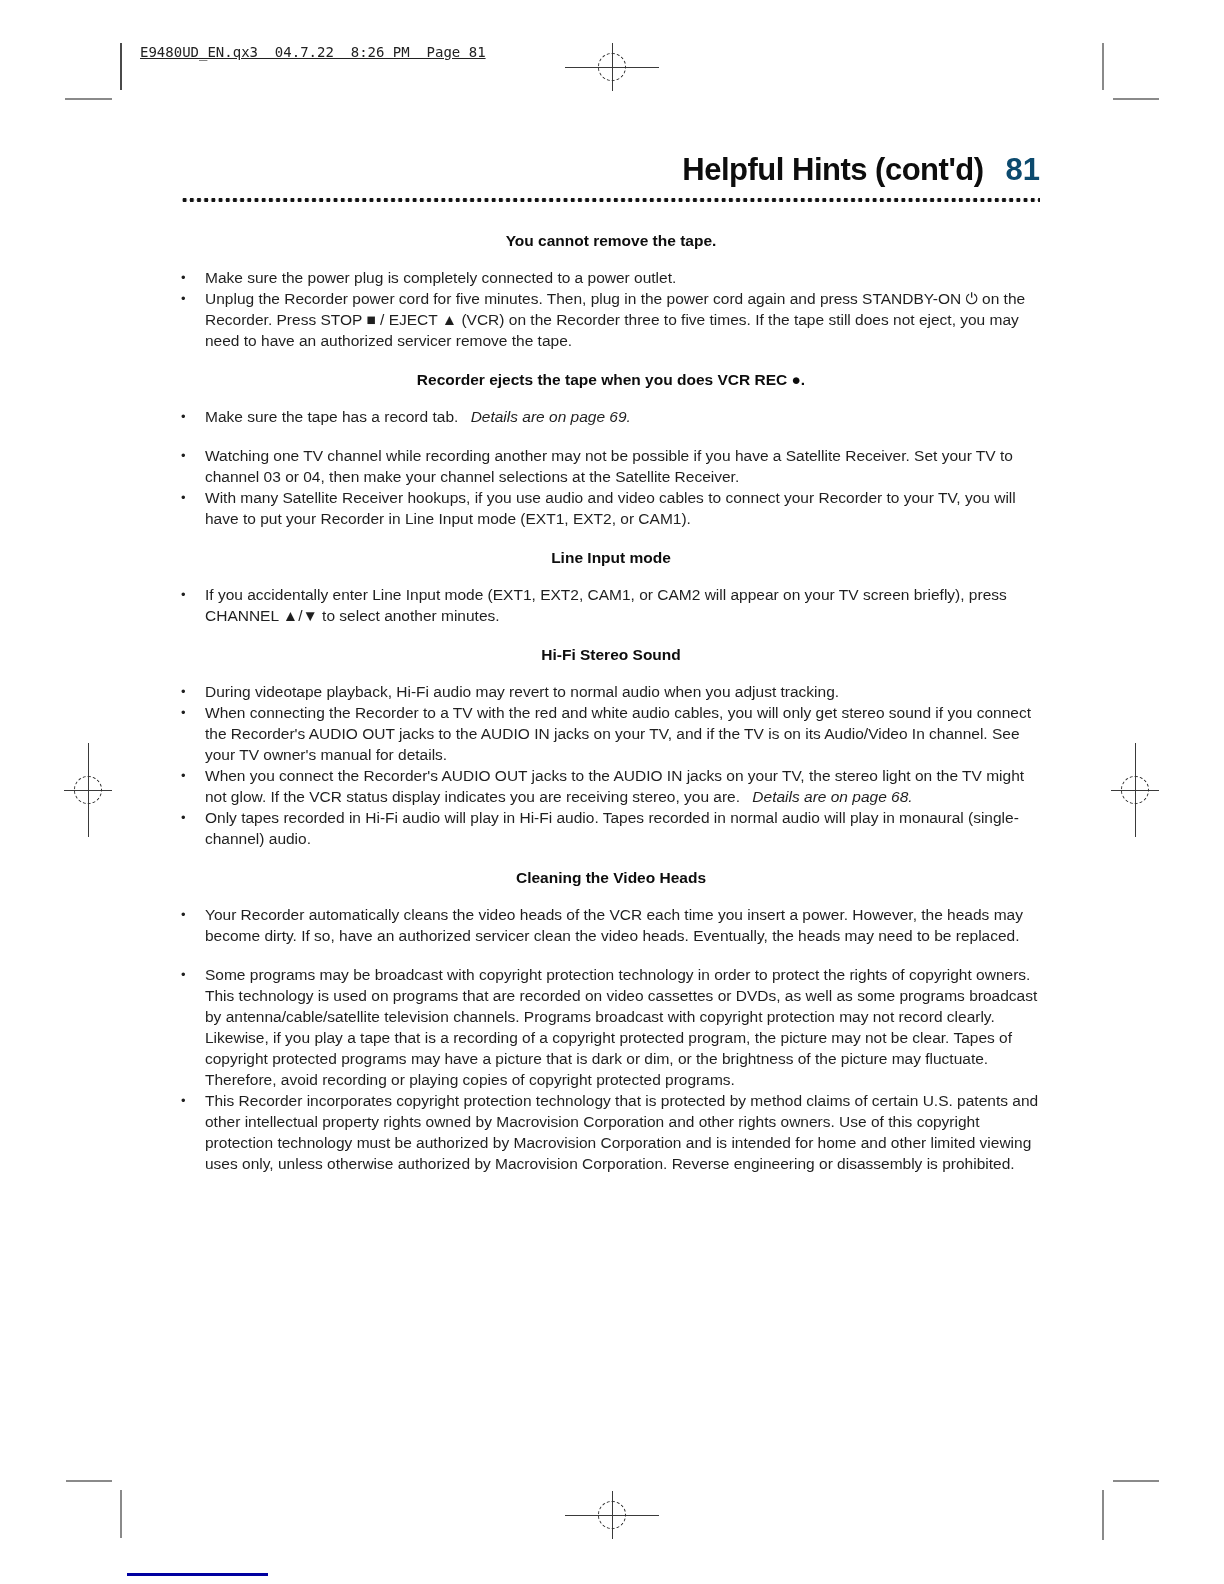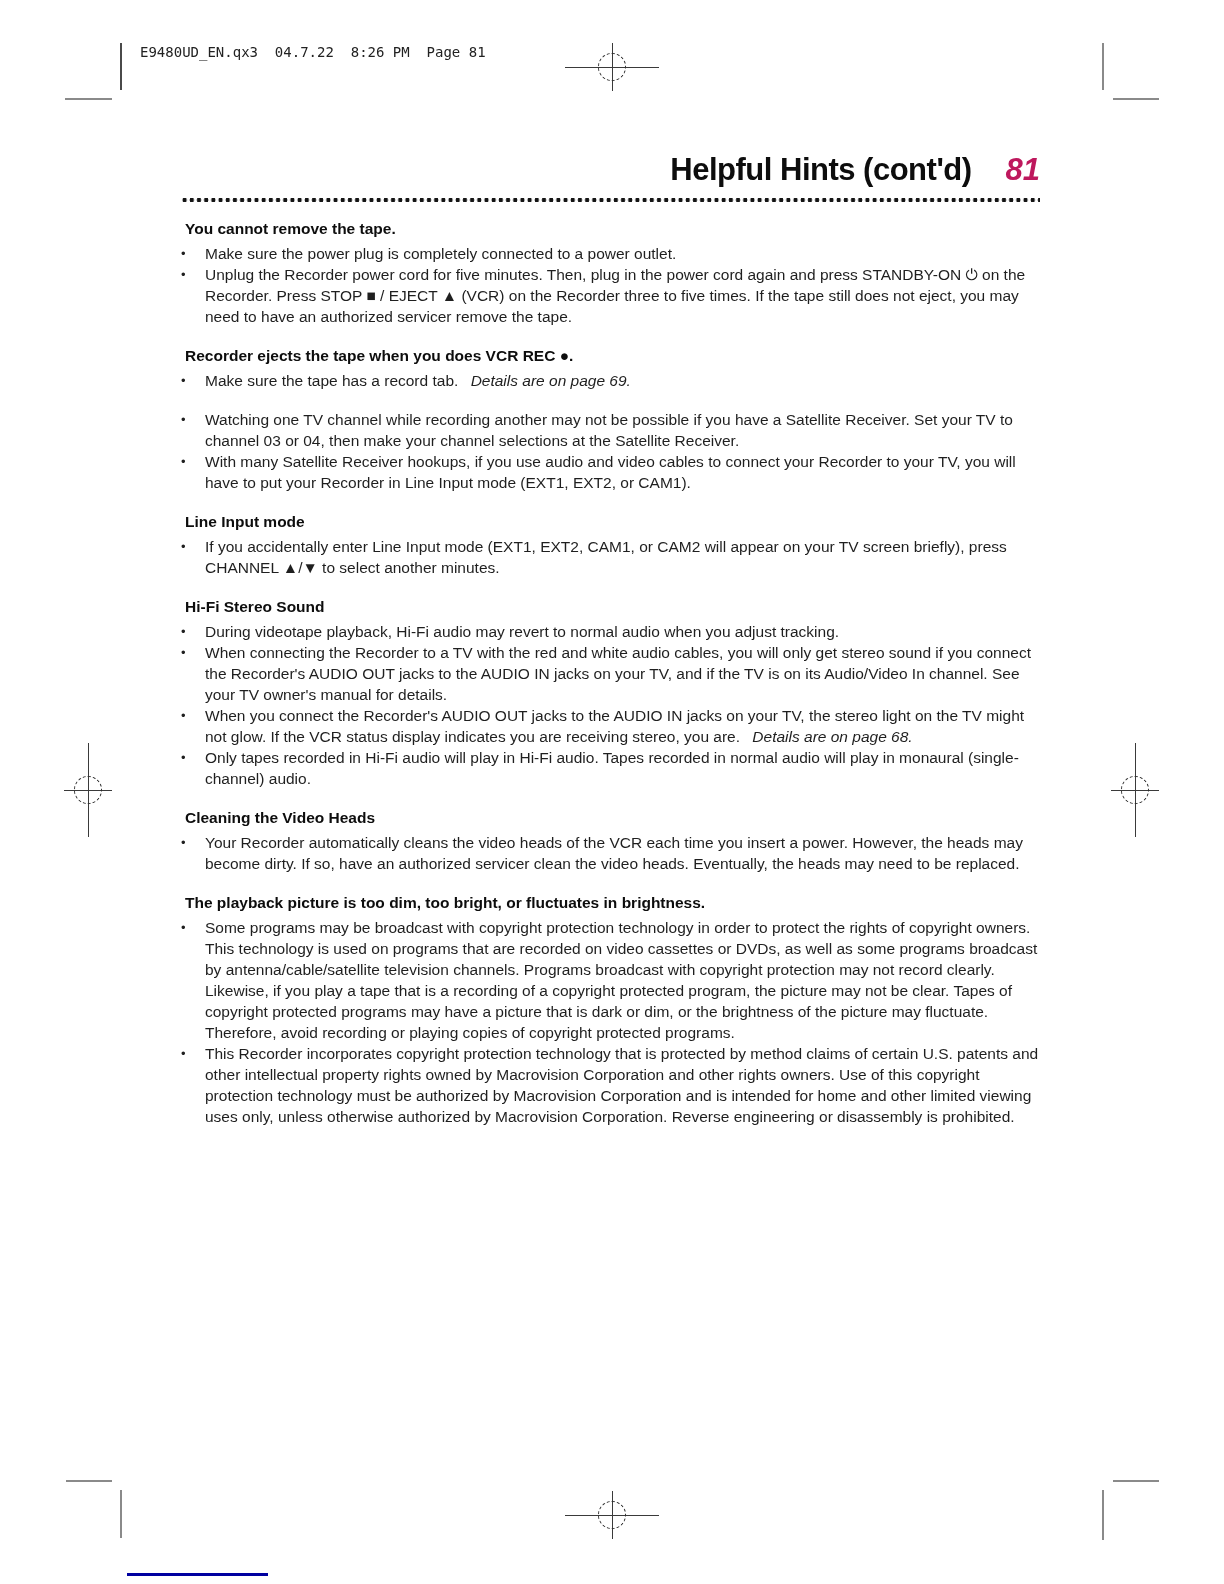--- a/index.html
+++ b/index.html
@@ -10,50 +10,50 @@
     background:#ffffff;
     font-family:"Liberation Sans","DejaVu Sans",sans-serif;
     color:#1f1f1f;
     overflow:hidden;
   }
 
   
   .slug {
     position:absolute; left:140px; top:44px;
     font-family:"DejaVu Sans Mono","Liberation Mono",monospace;
-    font-size:14px; color:#222; white-space:pre;
+    font-size:14px; color:#222; white-space:pre;text-decoration:underline;
   }
 
   
   .titlebar {
     position:absolute; left:181px; top:152px; width:859px;
     text-align:right; white-space:nowrap;
   }
   .title-text {
     font-size:31px; font-weight:bold; 
     letter-spacing:-0.5px; color:#0d0d0d;
   }
   .title-page-num {
-    font-size:31px; font-weight:bold; font-style:italic;
-    margin-left:34px; color:#be185d;
+    font-size:31px; font-weight:bold; 
+    margin-left:22px; color:#0c4a6e;
   }
   .dotrule {
     position:absolute; left:181px; top:197px; width:859px; height:6px;
     background-image:radial-gradient(circle, #141414 2px, transparent 2.4px);
     background-size:7.2px 6px; background-position:0 0; background-repeat:repeat-x;
   }
 
   
   .content {
     position:absolute; left:181px; top:214px; width:860px;
     font-size:15.5px; line-height:21px;
   }
   .section + .section { margin-top:18px; }
   .sec-heading {
-    margin:4px; font-size:15.5px; line-height:21px; font-weight:bold; color:#0d0d0d;
+    margin:16px; font-size:15.5px; line-height:21px; font-weight:bold; color:#0d0d0d;text-align:center;
   }
   .bullet { display:flex; align-items:flex-start; }
   .dot { flex:0 0 24px; font-size:13px; line-height:21px; color:#1f1f1f; }
   .bullet-text { flex:1; margin:0; }
   .ital { font-style:italic;margin-left:8px; }
 
   
   .regmark { position:absolute; }
   .regmark.h-long { width:94px; height:48px; }
   .regmark.v-long { width:48px; height:94px; }
@@ -171,21 +171,20 @@
         </div>
       </section>
       <section class="section">
         <h2 class="sec-heading">Cleaning the Video Heads</h2>
         <div class="bullet">
           <span class="dot">•</span>
           <p class="bullet-text"><span>Your Recorder automatically cleans the video heads of the VCR each time you insert a power. However, the heads may become dirty. If so, have an authorized servicer clean the video heads. Eventually, the heads may need to be replaced.</span></p>
         </div>
       </section>
       <section class="section">
-        <h2 class="sec-heading">The playback picture is too dim, too bright, or fluctuates in brightness.</h2>
         <div class="bullet">
           <span class="dot">•</span>
           <p class="bullet-text"><span>Some programs may be broadcast with copyright protection technology in order to protect the rights of copyright owners. This technology is used on programs that are recorded on video cassettes or DVDs, as well as some programs broadcast by antenna/cable/satellite television channels. Programs broadcast with copyright protection may not record clearly. Likewise, if you play a tape that is a recording of a copyright protected program, the picture may not be clear. Tapes of copyright protected programs may have a picture that is dark or dim, or the brightness of the picture may fluctuate. Therefore, avoid recording or playing copies of copyright protected programs.</span></p>
         </div>
         <div class="bullet">
           <span class="dot">•</span>
           <p class="bullet-text"><span>This Recorder incorporates copyright protection technology that is protected by method claims of certain U.S. patents and other intellectual property rights owned by Macrovision Corporation and other rights owners. Use of this copyright protection technology must be authorized by Macrovision Corporation and is intended for home and other limited viewing uses only, unless otherwise authorized by Macrovision Corporation. Reverse engineering or disassembly is prohibited.</span></p>
         </div>
       </section>
     </div>

